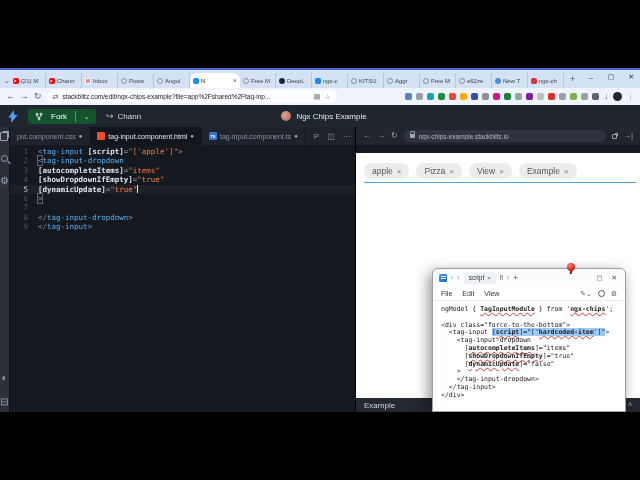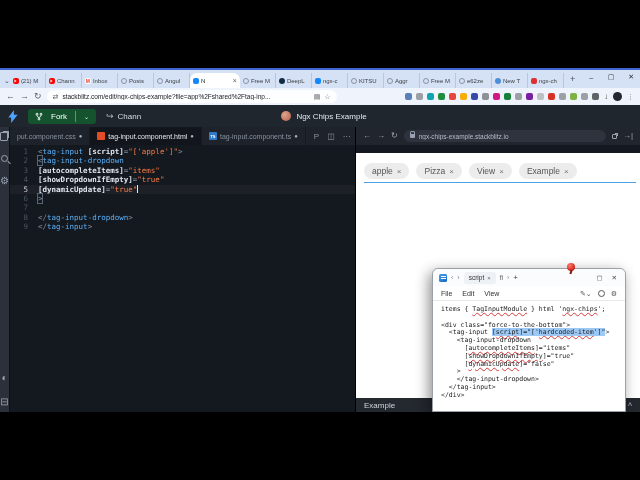--- a/index.html
+++ b/index.html
@@ -118,21 +118,21 @@
   .np-win span{font-size:6.5px;color:#444;}
   .red-pin{position:absolute;left:134px;top:-6px;width:8px;height:8px;border-radius:50%;background:radial-gradient(circle at 35% 30%,#ff7a6e,#d42a1f 65%,#8f140c);}
   .red-pin::after{content:"";position:absolute;left:3px;top:7px;width:1.5px;height:4px;background:#7a1a12;transform:rotate(18deg);}
   .np-menubar{height:15px;background:#fff;border-bottom:1px solid #e7e9ec;display:flex;align-items:center;gap:10px;padding:0 8px;}
   .np-menu{font-size:7px;color:#333;}
   .np-menu-icons{margin-left:auto;display:flex;align-items:center;gap:6px;color:#555;}
   .np-mi{font-size:7px;line-height:1;}
   .np-acct{width:7px;height:7px;border:1px solid #555;border-radius:50%;position:relative;}
   .np-content{flex:1;background:#fff;padding:5px 0 0 8px;font-family:"DejaVu Sans Mono",monospace;font-size:6.5px;line-height:7.8px;color:#222;overflow:hidden;}
   .np-line{white-space:pre;height:7.8px;}
-  .np-err{text-decoration:underline wavy #d83a3a 1px;text-underline-offset:1px;}
+  .np-err{text-decoration:underline wavy #d83a3a 1px;text-underline-offset:1px;font-weight:bold;}
   .np-sel{background:#9cc8f5;}
 
   .black-top{position:absolute;left:0;top:0;width:640px;height:68px;background:#000;}
   .black-bottom{position:absolute;left:0;top:412px;width:640px;height:68px;background:#000;}
 </style>
 </head>
 <body>
 
 <div class="screen">
   <div class="black-top"></div>
@@ -412,21 +412,21 @@
       <span class="np-menu">File</span>
       <span class="np-menu">Edit</span>
       <span class="np-menu">View</span>
       <div class="np-menu-icons">
         <span class="np-mi"><span>✎</span><span>⌄</span></span>
         <span class="np-acct"></span>
         <span class="np-mi">⚙</span>
       </div>
     </div>
     <div class="np-content">
-        <div class="np-line"><span>items { </span><span class="np-err">TagInputModule</span><span> } html '</span><span class="np-err">ngx-chips</span><span>';</span></div>
+        <div class="np-line"><span>ngModel { </span><span class="np-err">TagInputModule</span><span> } from '</span><span class="np-err">ngx-chips</span><span>';</span></div>
         <div class="np-line">&nbsp;</div>
         <div class="np-line"><span>&lt;div class="force-to-the-bottom"&gt;</span></div>
         <div class="np-line"><span>  &lt;tag-input </span><span class="np-sel">[</span><span class="np-sel np-err">script</span><span class="np-sel">]="['</span><span class="np-sel np-err">hardcoded-item</span><span class="np-sel">']"</span><span>&gt;</span></div>
         <div class="np-line"><span>    &lt;tag-input-dropdown</span></div>
         <div class="np-line"><span>      [</span><span class="np-err">autocompleteItems</span><span>]="items"</span></div>
         <div class="np-line"><span>      [</span><span class="np-err">showDropdownIfEmpty</span><span>]="true"</span></div>
         <div class="np-line"><span>      [</span><span class="np-err">dynamicUpdate</span><span>]="false"</span></div>
         <div class="np-line"><span>    &gt;</span></div>
         <div class="np-line"><span>    &lt;/tag-input-dropdown&gt;</span></div>
         <div class="np-line"><span>  &lt;/tag-input&gt;</span></div>

